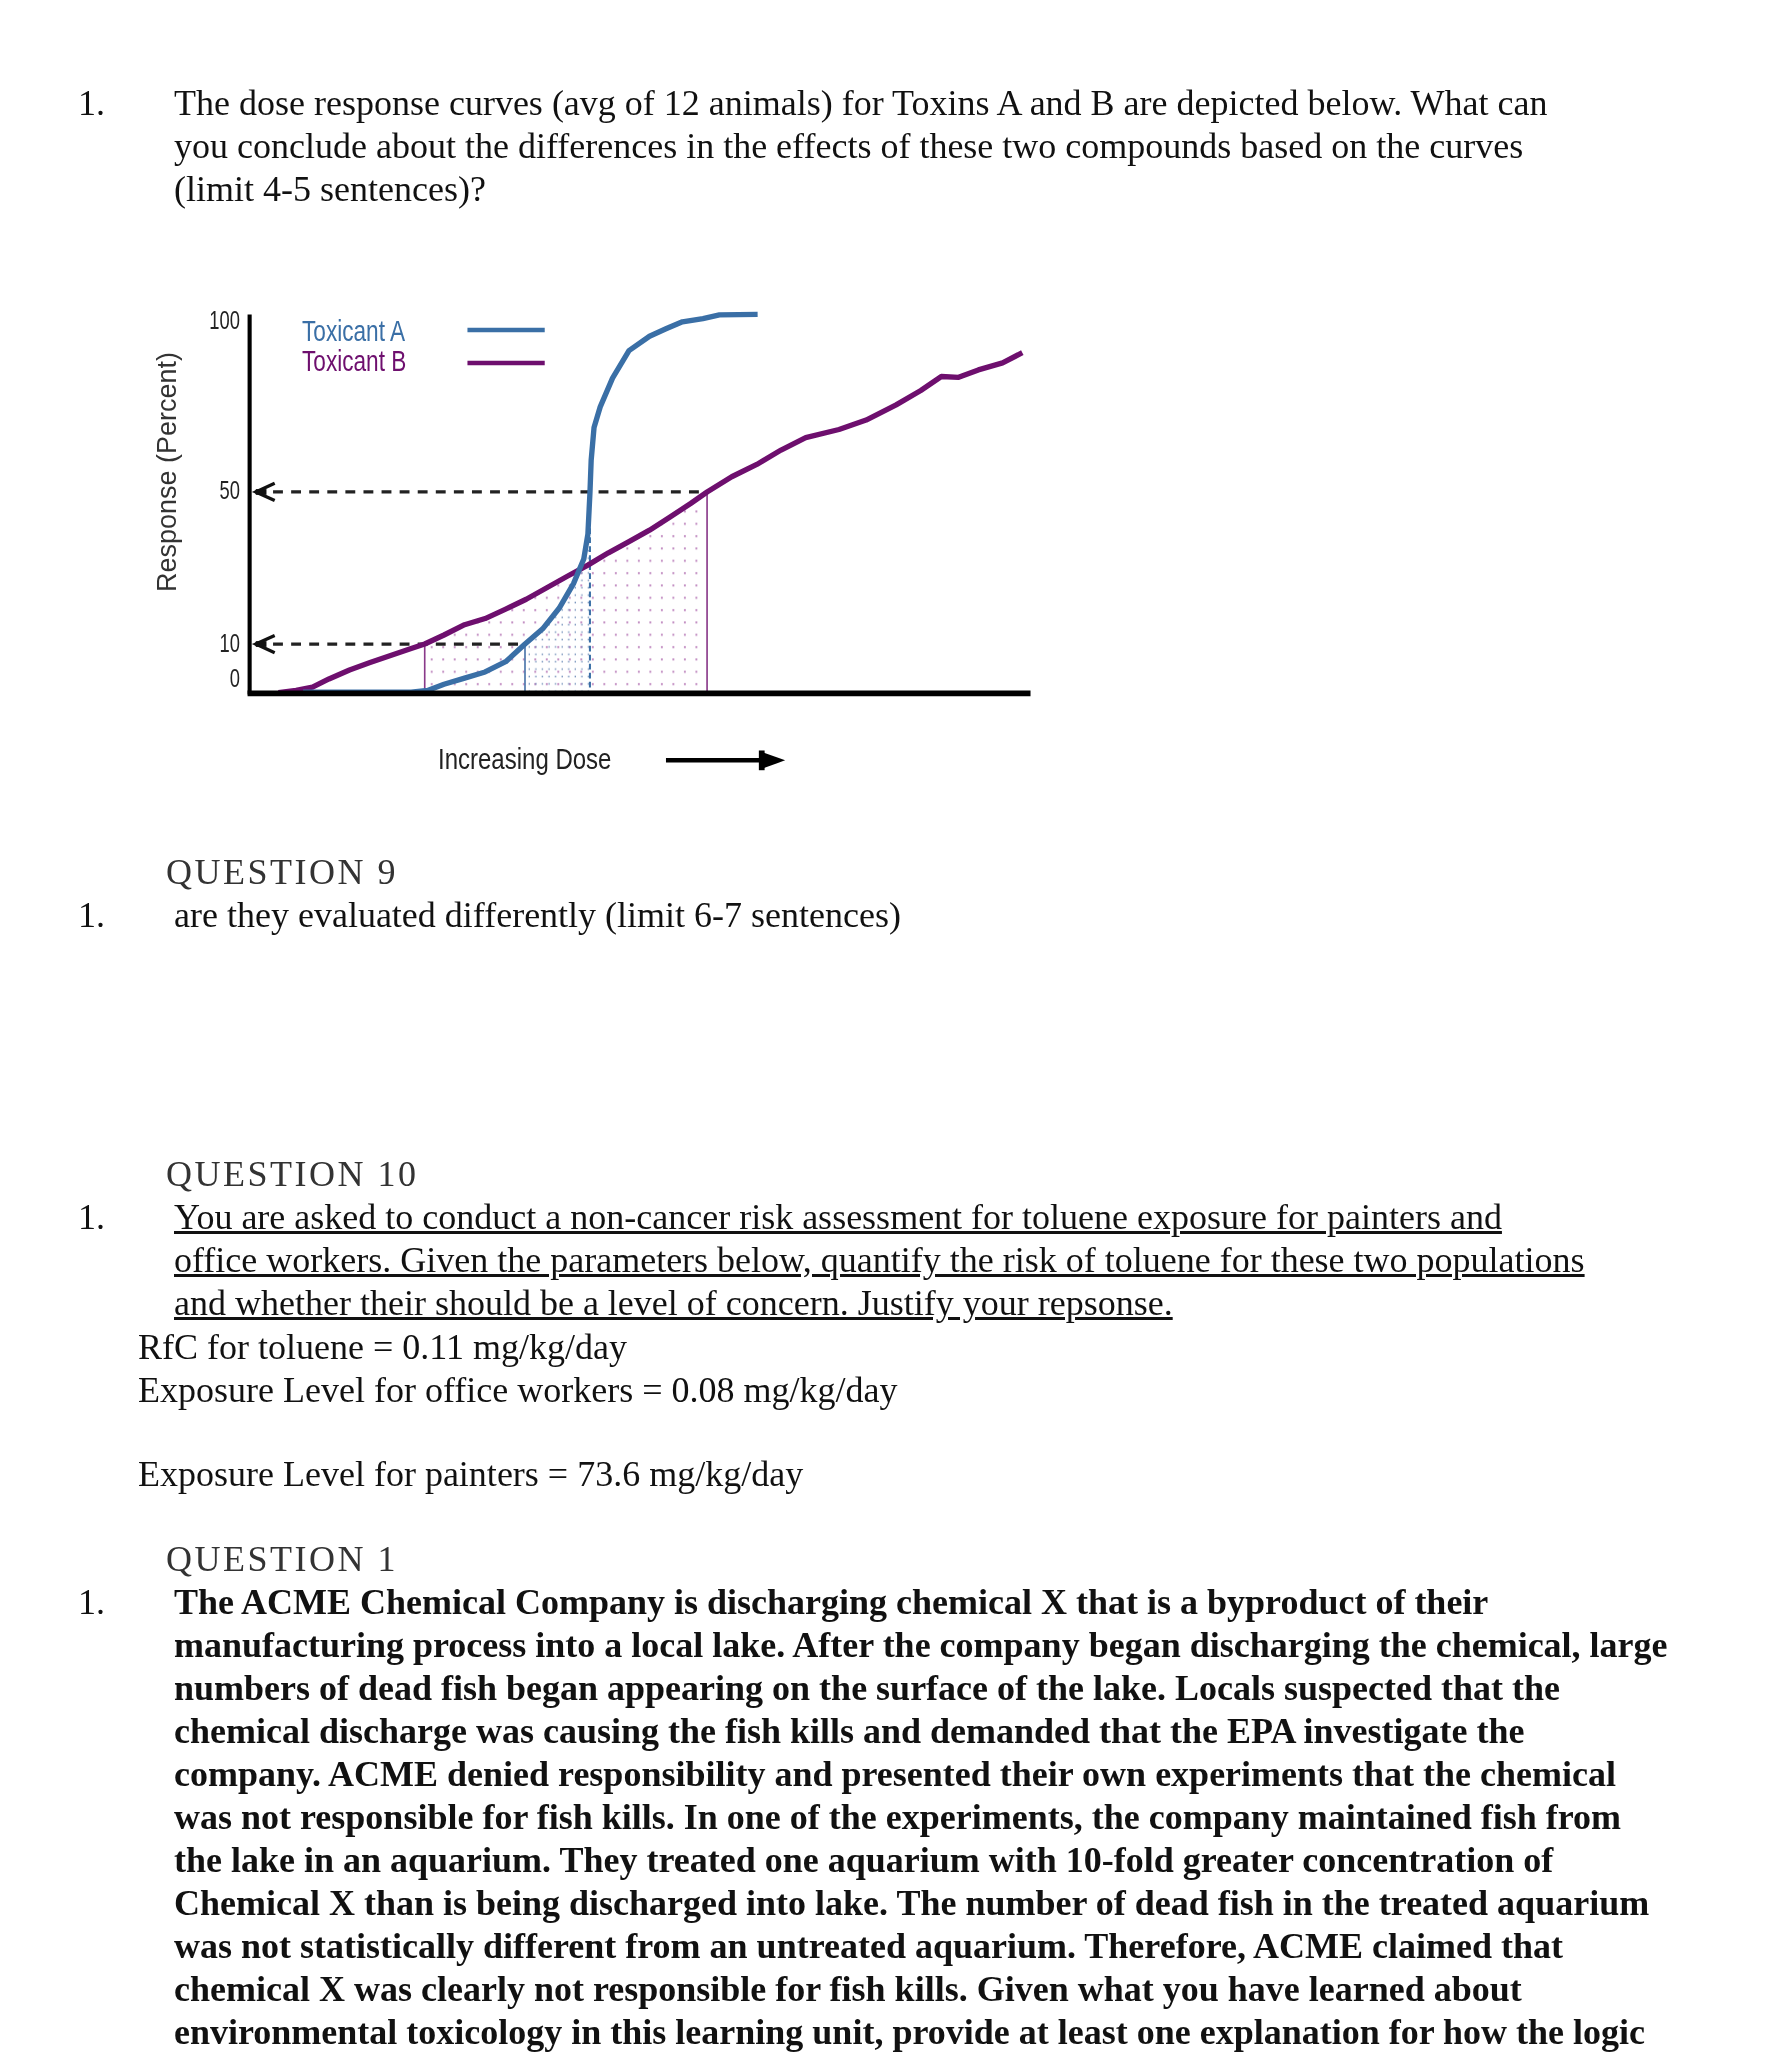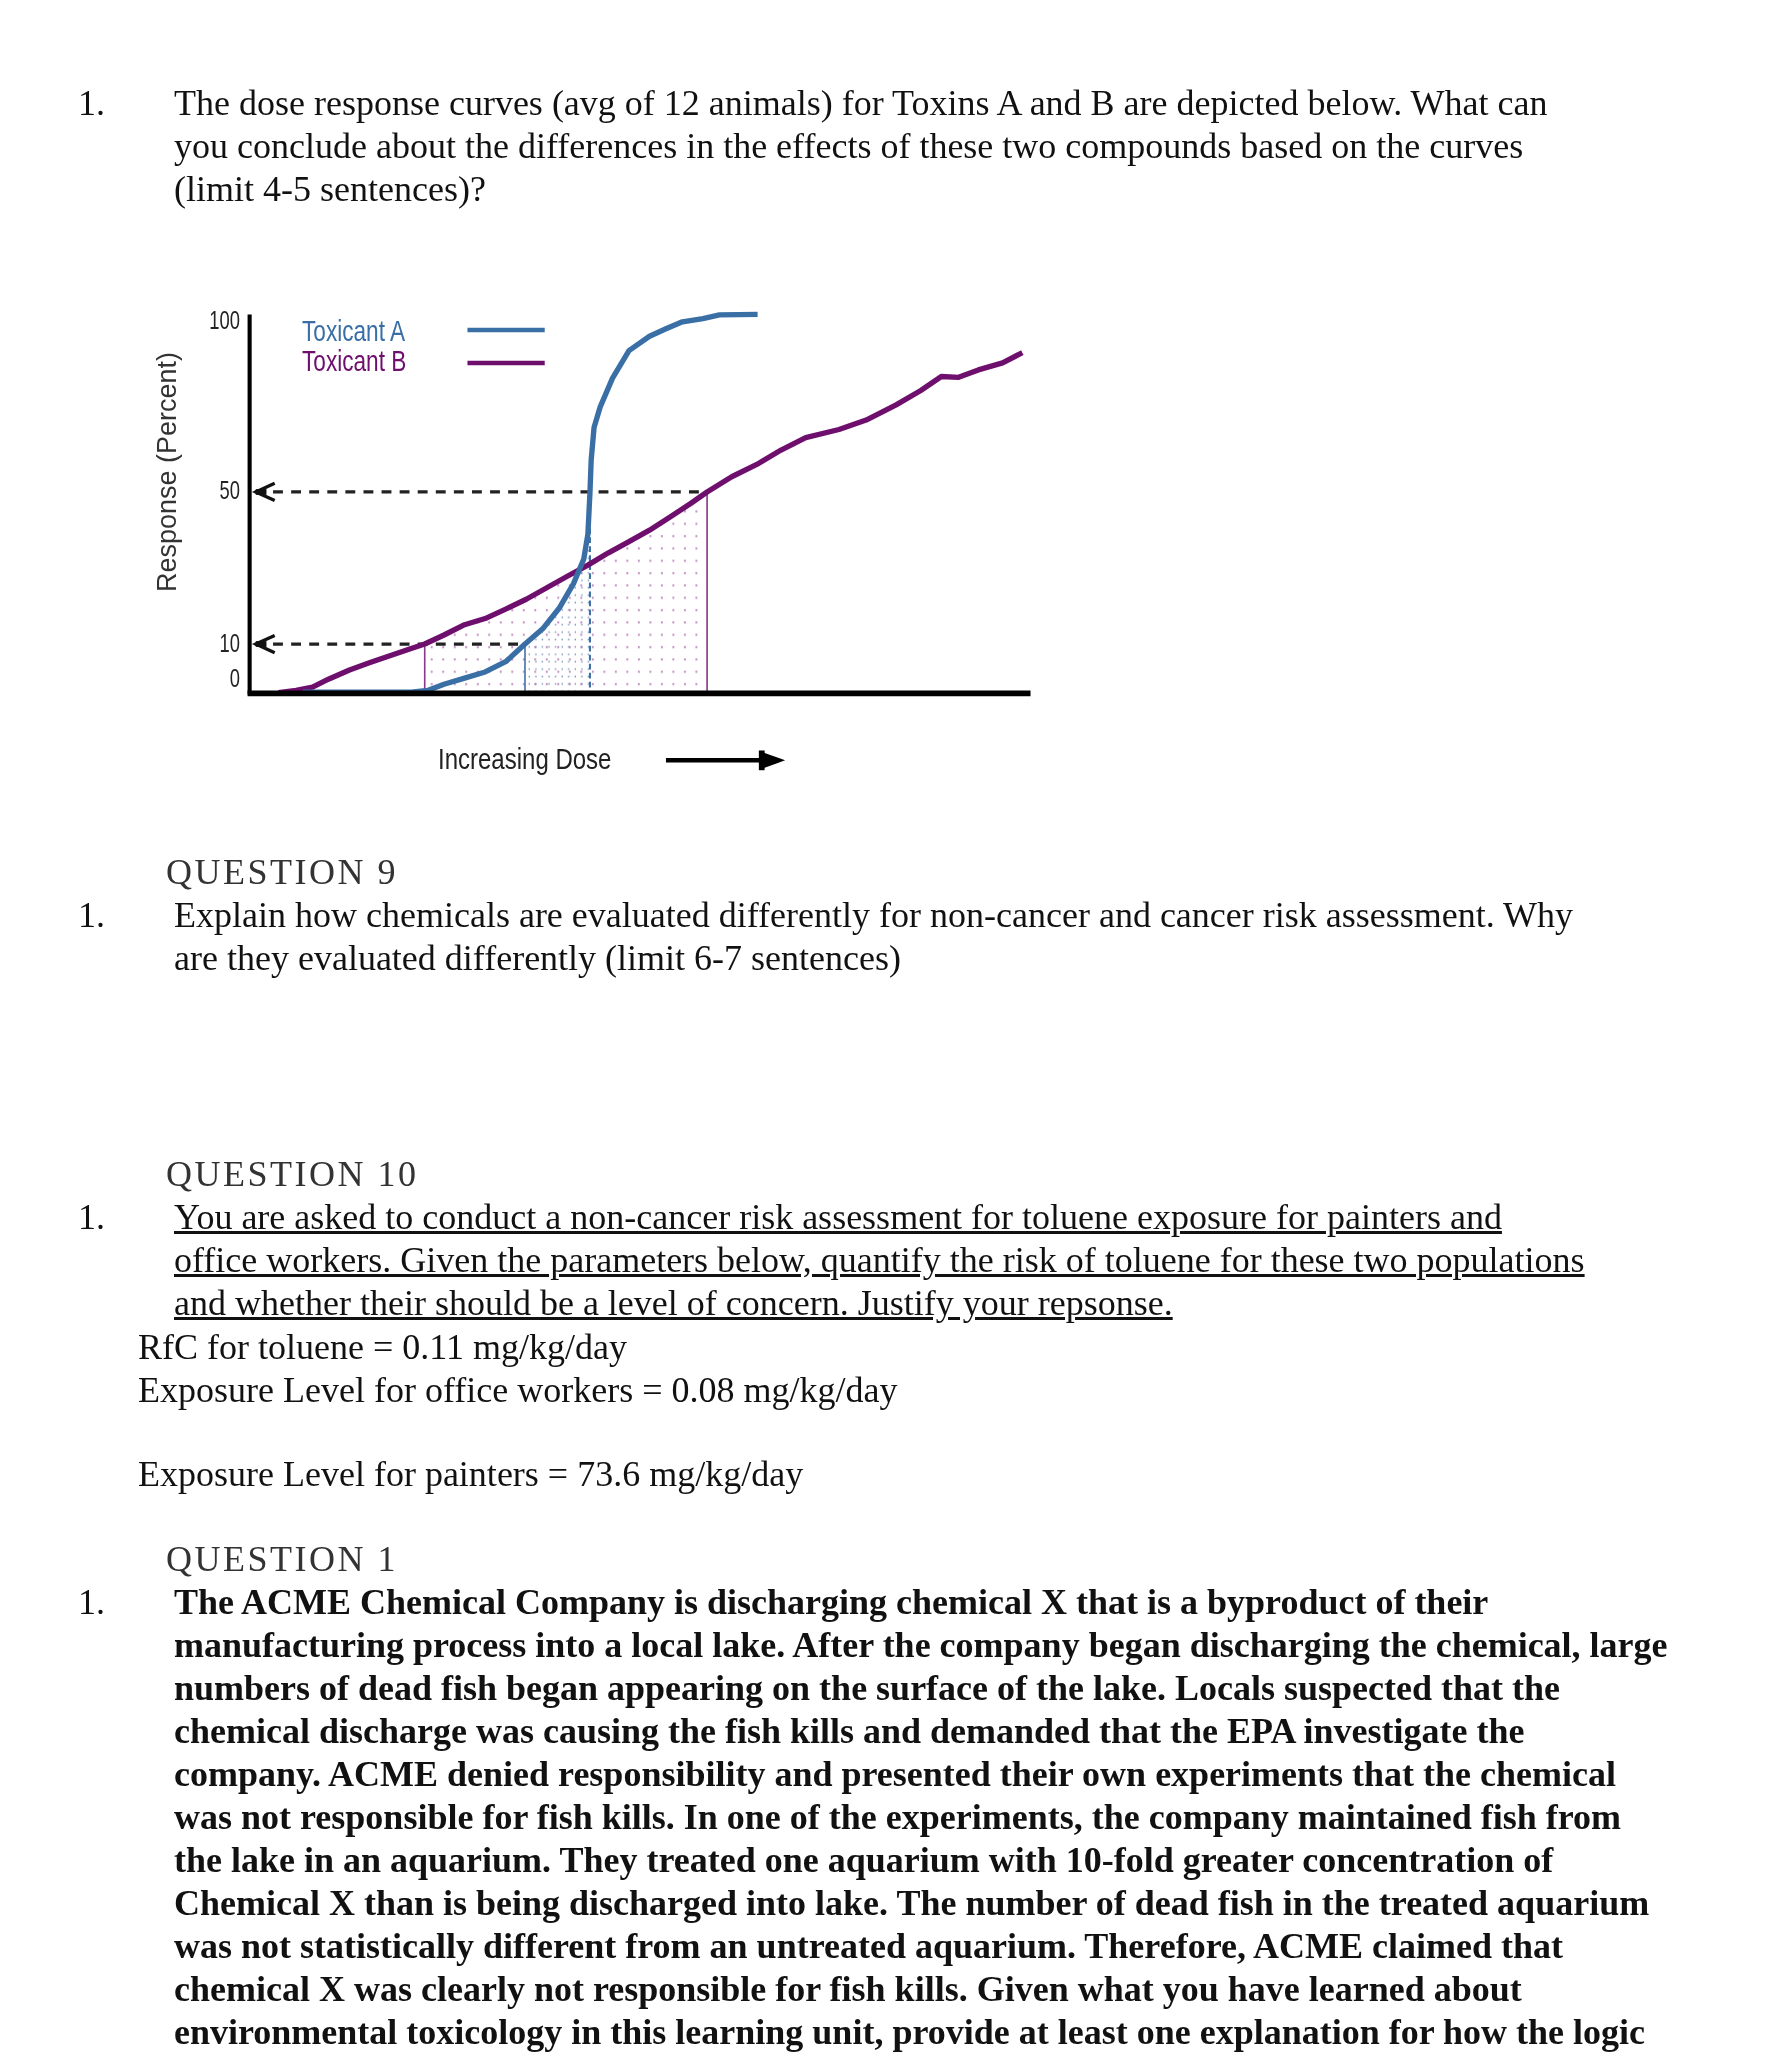--- a/index.html
+++ b/index.html
@@ -94,21 +94,20 @@
   <span class="legend-label" style="left:302px; top:315px; color:#3a6fa6;">Toxicant A</span>
   <span class="legend-label" style="left:302px; top:345px; color:#6e0f6e;">Toxicant B</span>
 
   <span class="xlabel" style="left:438px; top:742px;">Increasing Dose</span>
 </div>
 
 <div class="q-item" style="top:851px;">
   <span class="qhead" style="top:0;">QUESTION 9</span>
   <span class="num" style="top:43px;">1.</span>
   <div class="txt" style="top:43px;">
-    <p>Explain how chemicals are evaluated differently for non-cancer and cancer risk assessment. Why</p>
     <p>are they evaluated differently (limit 6-7 sentences)</p>
   </div>
 </div>
 
 <div class="q-item" style="top:1153px;">
   <span class="qhead" style="top:0;text-align:center;">QUESTION 10</span>
   <span class="num" style="top:43px;">1.</span>
   <div class="txt" style="top:43px;text-decoration:underline;">
     <p>You are asked to conduct a non-cancer risk assessment for toluene exposure for painters and</p>
     <p>office workers. Given the parameters below, quantify the risk of toluene for these two populations</p>

